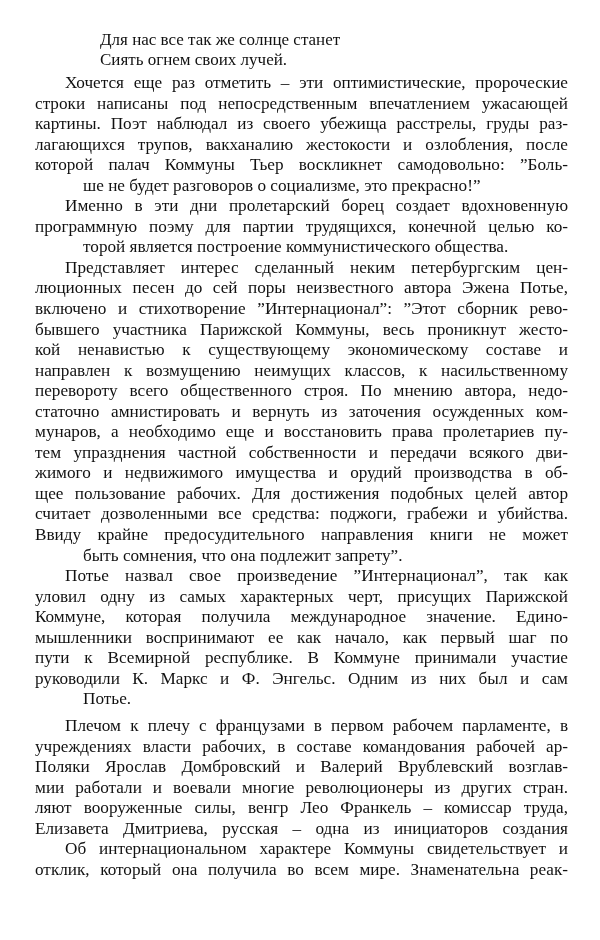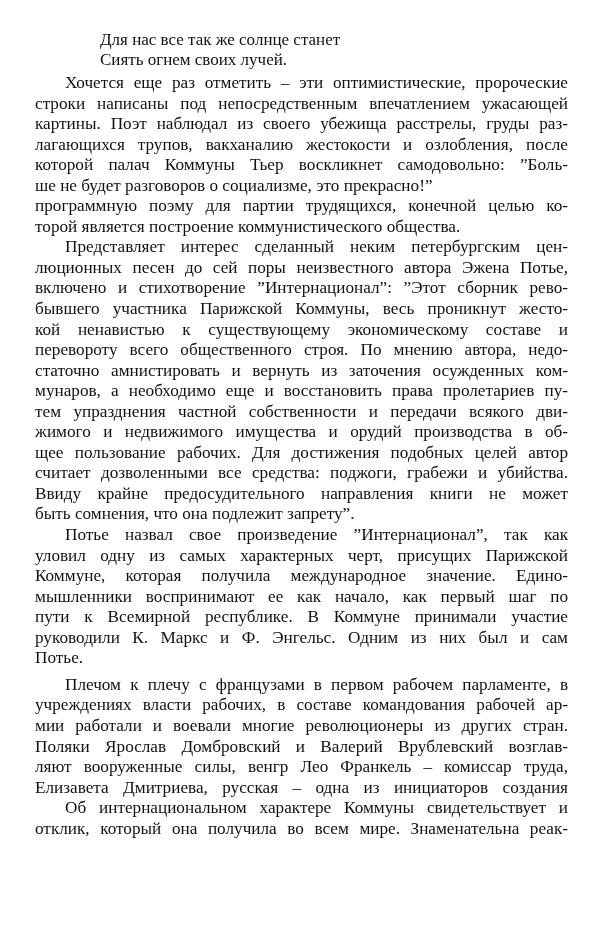--- a/index.html
+++ b/index.html
@@ -41,20 +41,21 @@
     .line {
       display: block;
       text-align: justify;
       text-align-last: justify;
       white-space: nowrap;
       height: 20.55px;
       overflow: visible;
     }
     .line.last {
       text-align-last: left;
+      margin-left: 48px;
     }
     .line.indent {
       padding-left: 30px;
     }
     .para-gap {
       display: block;
       height: 6px;
     }
     .page-number {
       position: absolute;
@@ -78,30 +79,32 @@
     <div>
       <span class="line indent">Хочется еще раз отметить – эти оптимистические, пророческие</span>
       <span class="line">строки написаны под непосредственным впечатлением ужасающей</span>
       <span class="line">картины. Поэт наблюдал из своего убежища расстрелы, груды раз-</span>
       <span class="line">лагающихся трупов, вакханалию жестокости и озлобления, после</span>
       <span class="line">которой палач Коммуны Тьер воскликнет самодовольно: ”Боль-</span>
       <span class="line last">ше не будет разговоров о социализме, это прекрасно!”</span>
     </div>
 
     <div>
+      <span class="line indent">Именно в эти дни пролетарский борец создает вдохновенную</span>
       <span class="line">программную поэму для партии трудящихся, конечной целью ко-</span>
       <span class="line last">торой является построение коммунистического общества.</span>
     </div>
 
     <div>
       <span class="line indent">Представляет интерес сделанный неким петербургским цен-</span>
       <span class="line">люционных песен до сей поры неизвестного автора Эжена Потье,</span>
       <span class="line">включено и стихотворение ”Интернационал”: ”Этот сборник рево-</span>
       <span class="line">бывшего участника Парижской Коммуны, весь проникнут жесто-</span>
       <span class="line">кой ненавистью к существующему экономическому составе и</span>
+      <span class="line">направлен к возмущению неимущих классов, к насильственному</span>
       <span class="line">перевороту всего общественного строя. По мнению автора, недо-</span>
       <span class="line">статочно амнистировать и вернуть из заточения осужденных ком-</span>
       <span class="line">мунаров, а необходимо еще и восстановить права пролетариев пу-</span>
       <span class="line">тем упразднения частной собственности и передачи всякого дви-</span>
       <span class="line">жимого и недвижимого имущества и орудий производства в об-</span>
       <span class="line">щее пользование рабочих. Для достижения подобных целей автор</span>
       <span class="line">считает дозволенными все средства: поджоги, грабежи и убийства.</span>
       <span class="line">Ввиду крайне предосудительного направления книги не может</span>
       <span class="line last">быть сомнения, что она подлежит запрету”.</span>
     </div>
@@ -114,22 +117,22 @@
       <span class="line">пути к Всемирной республике. В Коммуне принимали участие</span>
       <span class="line">руководили К. Маркс и Ф. Энгельс. Одним из них был и сам</span>
       <span class="line last">Потье.</span>
     </div>
 
     <span class="para-gap"></span>
 
     <div>
       <span class="line indent">Плечом к плечу с французами в первом рабочем парламенте, в</span>
       <span class="line">учреждениях власти рабочих, в составе командования рабочей ар-</span>
+      <span class="line">Поляки Ярослав Домбровский и Валерий Врублевский возглав-</span>
       <span class="line">мии работали и воевали многие революционеры из других стран.</span>
-      <span class="line">Поляки Ярослав Домбровский и Валерий Врублевский возглав-</span>
       <span class="line">ляют вооруженные силы, венгр Лео Франкель – комиссар труда,</span>
       <span class="line">Елизавета Дмитриева, русская – одна из инициаторов создания</span>
     </div>
 
     <div>
       <span class="line indent">Об интернациональном характере Коммуны свидетельствует и</span>
       <span class="line">отклик, который она получила во всем мире. Знаменательна реак-</span>
 
     </div>
 

